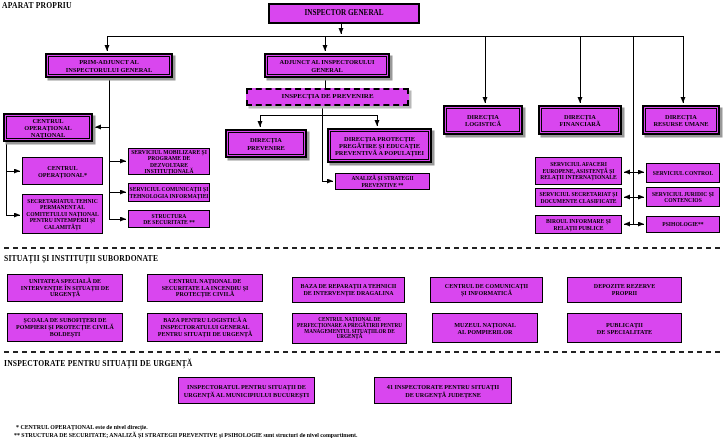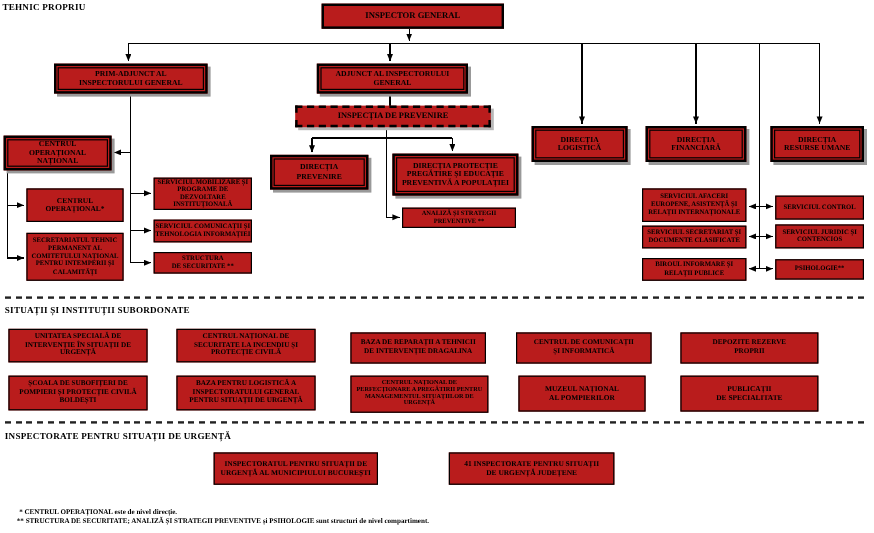--- a/index.html
+++ b/index.html
@@ -3,21 +3,21 @@
 <meta charset="utf-8">
 <style>
   html,body{margin:0;padding:0;background:#fff;}
   #stage{
     position:relative;width:728px;height:444px;background:#ffffff;
     font-family:"Liberation Serif","DejaVu Serif",serif;color:#000;
     overflow:hidden;
   }
   #wires{position:absolute;left:0;top:0;pointer-events:none;}
   .box{
-    position:absolute;box-sizing:border-box;background:#b91c1c;
+    position:absolute;box-sizing:border-box;background:#d946ef;
     display:flex;align-items:center;justify-content:center;
     text-align:center;font-weight:bold;white-space:pre-line;
     line-height:1.14;z-index:2;
   }
   .b1{border:1px solid #000;}
   .b2{border:2px solid #000;}
   .bd{border:2px solid #000;box-shadow:2.5px 2.5px 0 #999;}
   .bd::before{content:"";position:absolute;inset:1px;border:1px solid #000;pointer-events:none;}
   .dash{border:2px dashed #000;box-shadow:2.5px 2.5px 0 #b8b8b8;}
   .seclabel{
@@ -76,21 +76,21 @@
 
       <line x1="633" y1="172" x2="624" y2="172" marker-end="url(#ah)"></line>
       <line x1="633" y1="172" x2="644" y2="172" marker-end="url(#ah)"></line>
       <line x1="633" y1="197" x2="624" y2="197" marker-end="url(#ah)"></line>
       <line x1="633" y1="197" x2="644" y2="197" marker-end="url(#ah)"></line>
       <line x1="633" y1="224" x2="624" y2="224" marker-end="url(#ah)"></line>
       <line x1="633" y1="224" x2="644" y2="224" marker-end="url(#ah)"></line>
     </g>
   </svg>
 
-  <div class="seclabel" style="left:2px;top:1px;">TEHNIC PROPRIU</div>
+  <div class="seclabel" style="left:2px;top:1px;">APARAT PROPRIU</div>
 
   <div class="box b2" style="left:268px;top:3px;width:152px;height:21px;font-size:7.2px;">INSPECTOR GENERAL</div>
   <div class="box bd" style="left:45px;top:53px;width:128px;height:25px;font-size:6.4px;">PRIM-ADJUNCT AL
 INSPECTORULUI GENERAL</div>
   <div class="box bd" style="left:264px;top:53px;width:126px;height:25px;font-size:6.4px;">ADJUNCT AL INSPECTORULUI
 GENERAL</div>
   <div class="box dash" style="left:246px;top:88px;width:163px;height:18px;font-size:7px;">INSPECȚIA DE PREVENIRE</div>
 
   <div class="box bd" style="left:3px;top:113px;width:90px;height:29px;font-size:6.4px;">CENTRUL
 OPERAȚIONAL

